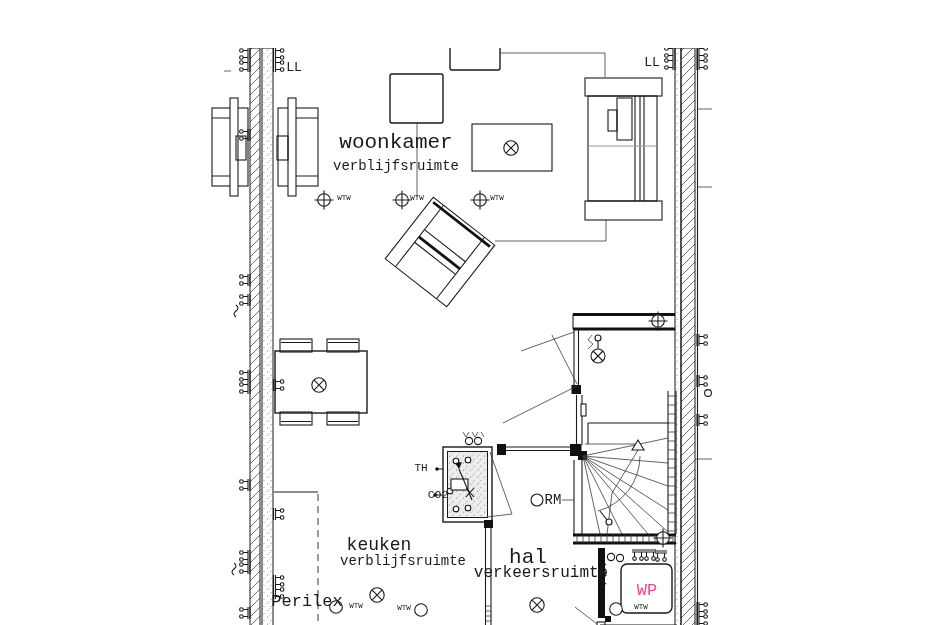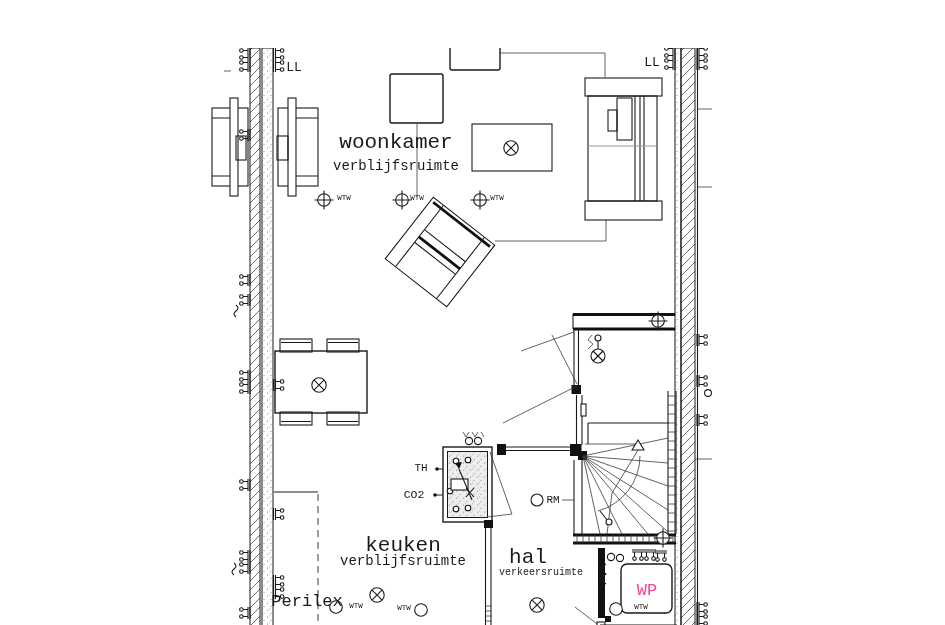--- a/index.html
+++ b/index.html
@@ -282,31 +282,31 @@
 <div class="lbl" style="left:652px;top:14px;font-size:13px;">LL</div>
 
 <div class="lbl" style="left:396px;top:94px;font-size:21px;">woonkamer</div>
 <div class="lbl" style="left:396px;top:118px;font-size:14px;">verblijfsruimte</div>
 
 <div class="lbl" style="left:344px;top:151px;font-size:7.5px;">WTW</div>
 <div class="lbl" style="left:417px;top:151px;font-size:7.5px;">WTW</div>
 <div class="lbl" style="left:497px;top:151px;font-size:7.5px;">WTW</div>
 
 <div class="lbl" style="left:421px;top:420px;font-size:11px;">TH</div>
-<div class="lbl" style="left:414px;top:447px;font-size:11.5px;">CO2</div>
-
-<div class="lbl" style="left:403px;top:497px;font-size:21px;">keuken</div>
+<div class="lbl" style="left:438px;top:447px;font-size:11.5px;">CO2</div>
+
+<div class="lbl" style="left:379px;top:497px;font-size:18px;">keuken</div>
 <div class="lbl" style="left:403px;top:513px;font-size:14px;">verblijfsruimte</div>
 
 <div class="lbl" style="left:528px;top:509px;font-size:21px;">hal</div>
-<div class="lbl" style="left:541px;top:525px;font-size:10px;">verkeersruimte</div>
+<div class="lbl" style="left:541px;top:525px;font-size:16px;">verkeersruimte</div>
 
 <div class="lbl" style="left:307px;top:553px;font-size:17px;">Perilex</div>
 <div class="lbl" style="left:356px;top:559px;font-size:7.5px;">WTW</div>
 <div class="lbl" style="left:404px;top:561px;font-size:7.5px;">WTW</div>
 
-<div class="lbl" style="left:553px;top:452px;font-size:11px;">RM</div>
+<div class="lbl" style="left:553px;top:452px;font-size:14px;">RM</div>
 
 <div class="lbl" style="left:647px;top:542px;font-size:17px;color:#ec4899;">WP</div>
 <div class="lbl" style="left:641px;top:560px;font-size:7.5px;">WTW</div>
 <div class="lbl" style="left:663px;top:620px;font-size:7.5px;">WTW</div>
 
 </div>
 
 </body></html>

